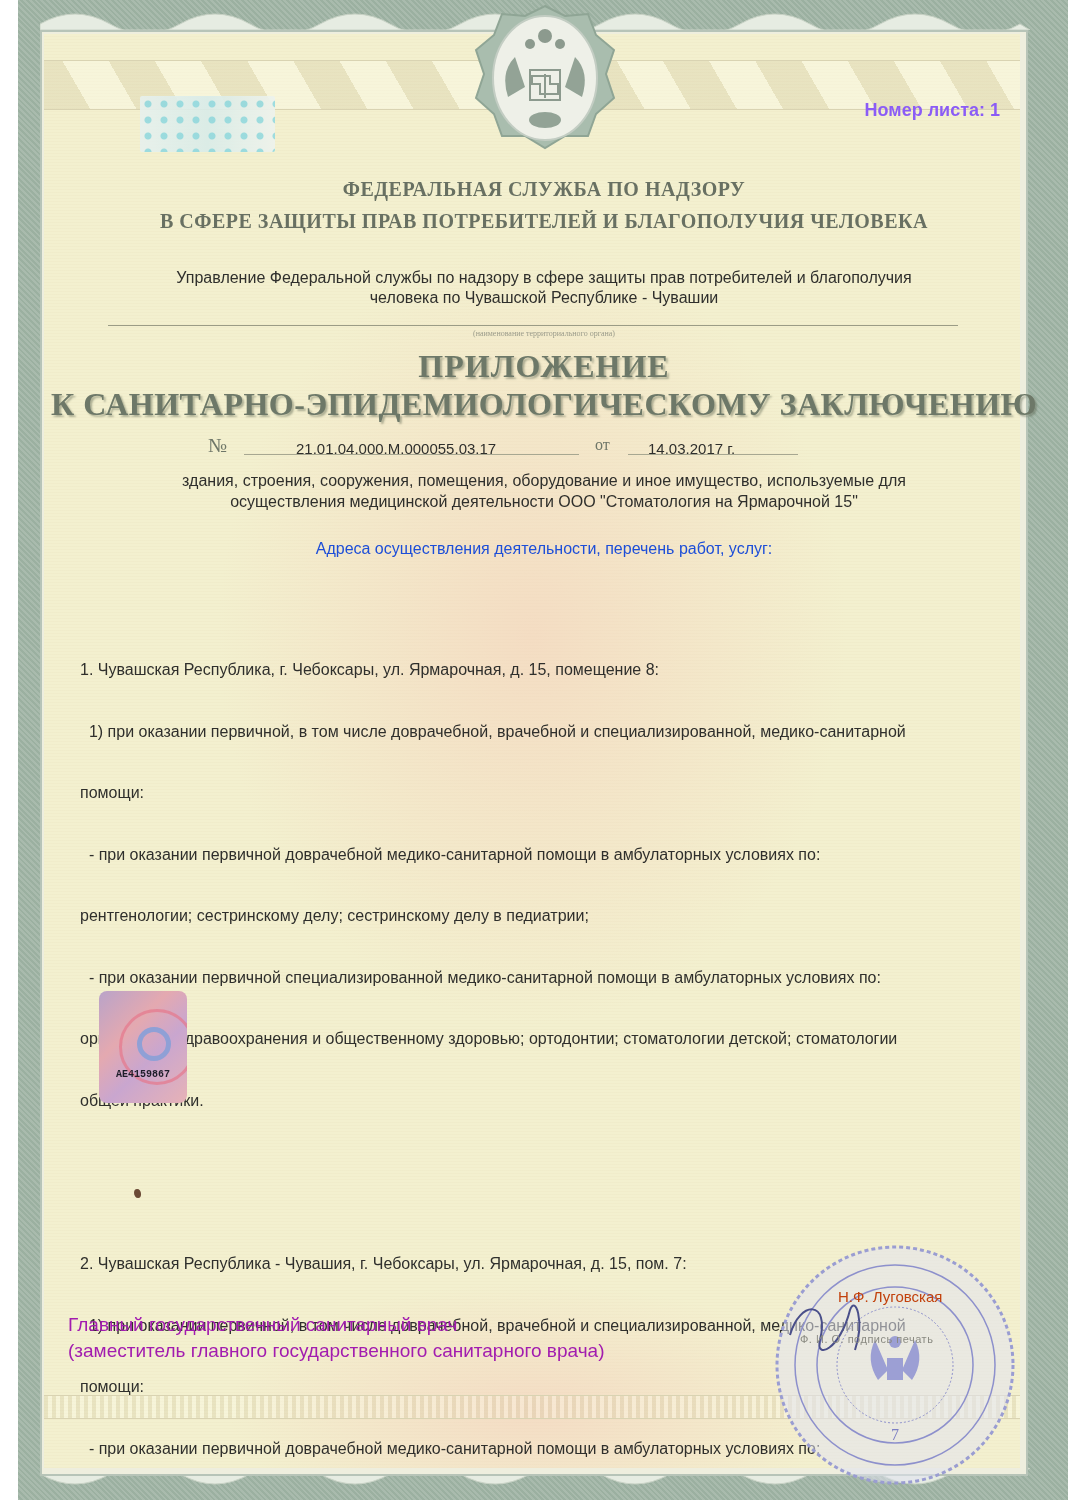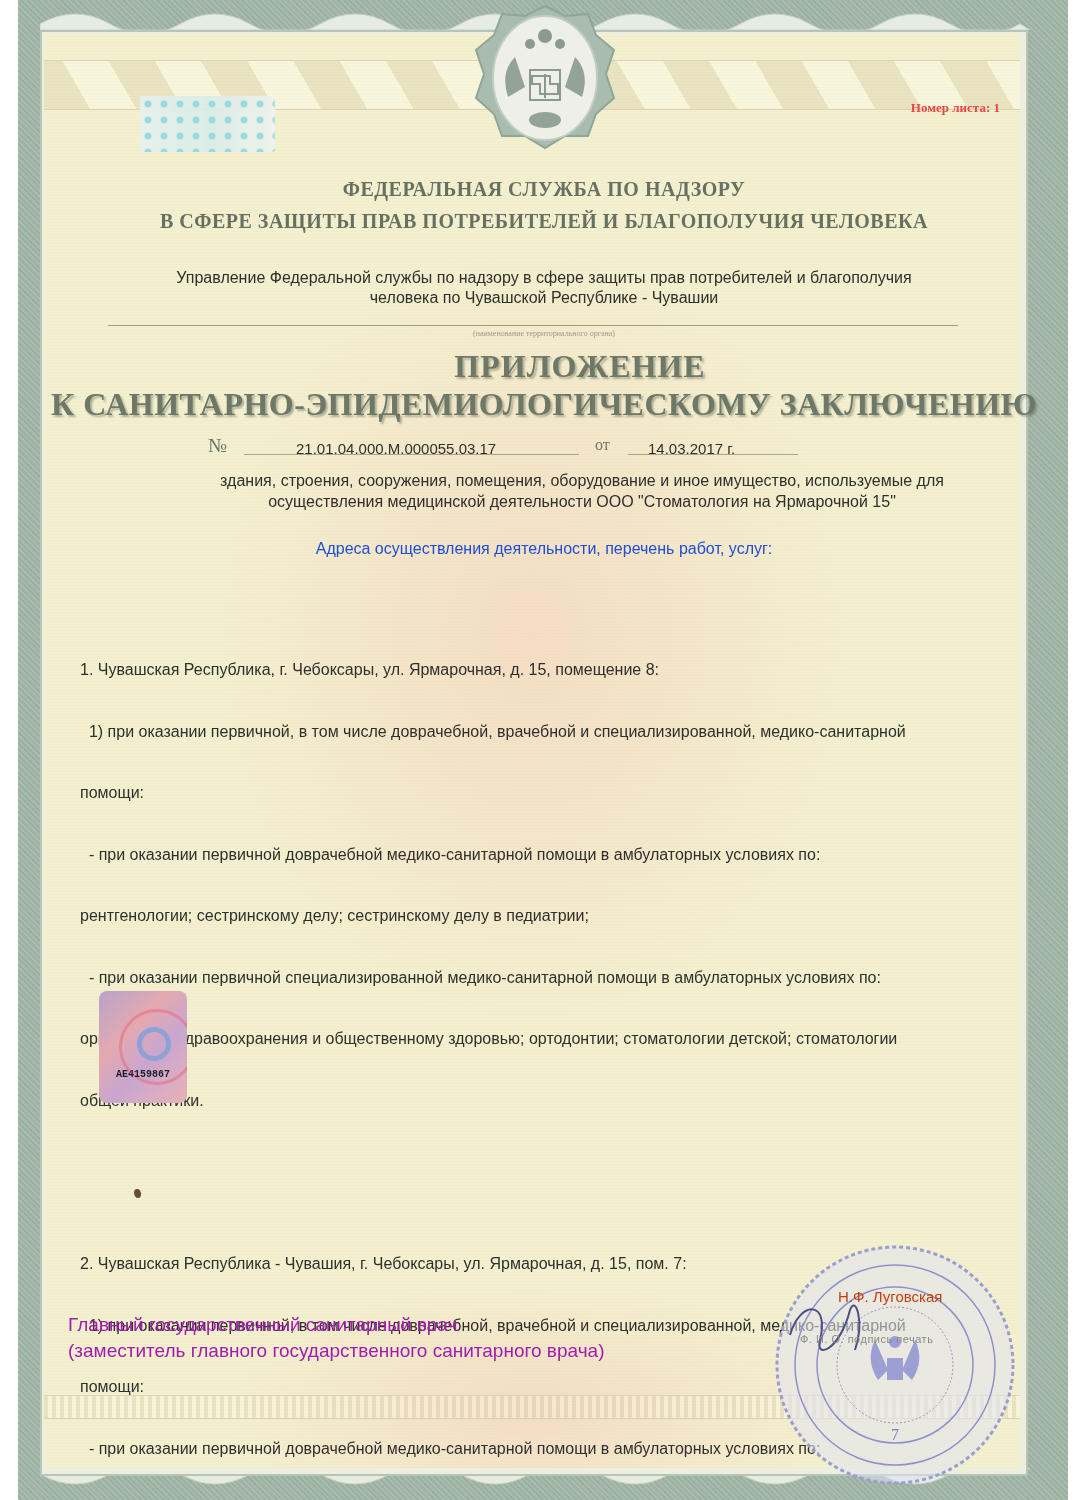--- a/index.html
+++ b/index.html
@@ -45,21 +45,21 @@
     position: absolute; left: 470px; top: 2px; width: 150px; height: 150px;
   }
   .hologram-top {
     position: absolute; left: 140px; top: 96px; width: 135px; height: 56px;
     background:
       radial-gradient(circle at 8px 8px, rgba(120,210,220,0.75) 3px, rgba(255,255,255,0) 4px) 0 0/16px 16px,
       linear-gradient(90deg, #e7f1ee, #d9ece9, #eef3ee);
     border-radius: 2px; opacity: 0.9;
   }
   .sheet-number {
-    position: absolute; right: 90px; top: 100px; font-size: 13px; font-weight: bold; color: #ef4444; font-family: Liberation Serif, serif;
+    position: absolute; right: 90px; top: 100px; font-size: 18px; font-weight: bold; color: #8b5cf6;
   }
   .agency {
     position: absolute; left: 44px; width: 1000px; text-align: center;
     font-family: "Liberation Serif", serif; font-weight: bold; color: #687062; letter-spacing: 0.5px;
   }
   .agency.l1 { top: 178px; font-size: 20px; }
   .agency.l2 { top: 210px; font-size: 20px; }
   .territorial {
     position: absolute; left: 44px; width: 1000px; top: 268px; text-align: center;
     font-size: 16px; line-height: 20px; color: #2f2f2c;
@@ -69,34 +69,34 @@
   }
   .territorial-caption {
     position: absolute; left: 44px; width: 1000px; top: 329px; text-align: center;
     font-family: "Liberation Serif", serif; font-size: 8px; color: #9a9b8a;
   }
   .title {
     position: absolute; left: 44px; width: 1000px; text-align: center;
     font-family: "Liberation Serif", serif; font-weight: bold; color: #6d7868;
     text-shadow: 2px 2px 2px rgba(90,100,80,0.45);
   }
-  .title.t1 { top: 348px; font-size: 32px; letter-spacing: 1px; padding-left: 36px; }
+  .title.t1 { top: 348px; font-size: 32px; letter-spacing: 1px; }
   .title.t2 { top: 386px; font-size: 32px; letter-spacing: 0.5px; }
   .numline {
     position: absolute; top: 436px; left: 208px; width: 590px; height: 24px; font-size: 15px; color: #2f2f2c;
   }
   .numline .no-sign { position: absolute; left: 0; top: -2px; font-family: "Liberation Serif", serif; font-size: 20px; color: #6e7668; }
   .numline .uline1 { position: absolute; left: 36px; top: 18px; width: 335px; height: 1px; background: #a7a791; }
   .numline .num { position: absolute; left: 88px; top: 4px; }
   .numline .ot { position: absolute; left: 387px; top: 0px; font-family: "Liberation Serif", serif; font-size: 16px; color: #6e7668; }
   .numline .uline2 { position: absolute; left: 420px; top: 18px; width: 170px; height: 1px; background: #a7a791; }
   .numline .date { position: absolute; left: 440px; top: 4px; }
   .subject {
     position: absolute; left: 44px; width: 1000px; top: 470px; text-align: center;
-    font-size: 16px; line-height: 21px; color: #2f2f2c; padding-left: 38px;
+    font-size: 16px; line-height: 21px; color: #2f2f2c;
   }
   .addr-heading {
     position: absolute; left: 44px; width: 1000px; top: 540px; text-align: center;
     font-size: 16px; color: #1d4ed8;
   }
   .body-text {
     position: absolute; left: 80px; top: 578px; width: 925px;
     font-size: 16px; line-height: 20.5px; color: #2f2f2c; white-space: pre-wrap;
   }
   .body-text .blk { margin-bottom: 20px; }

